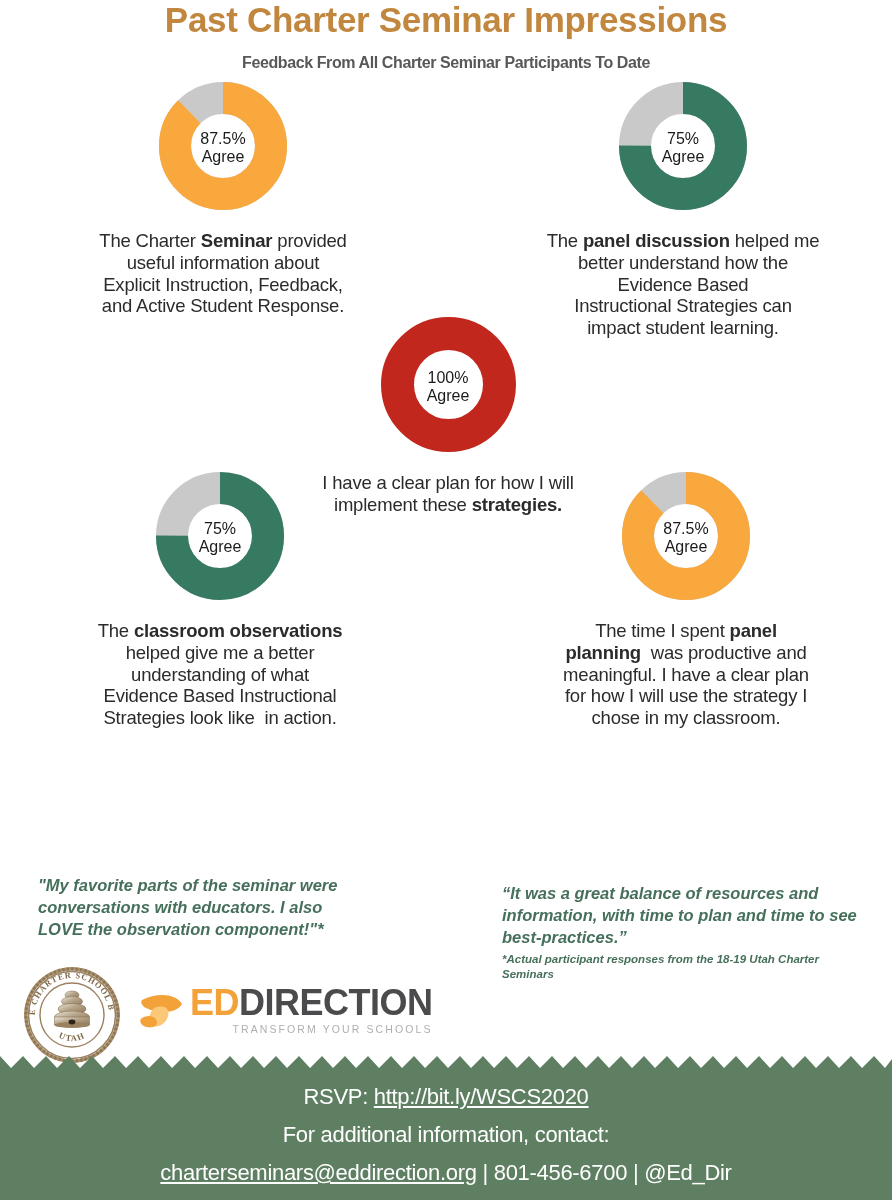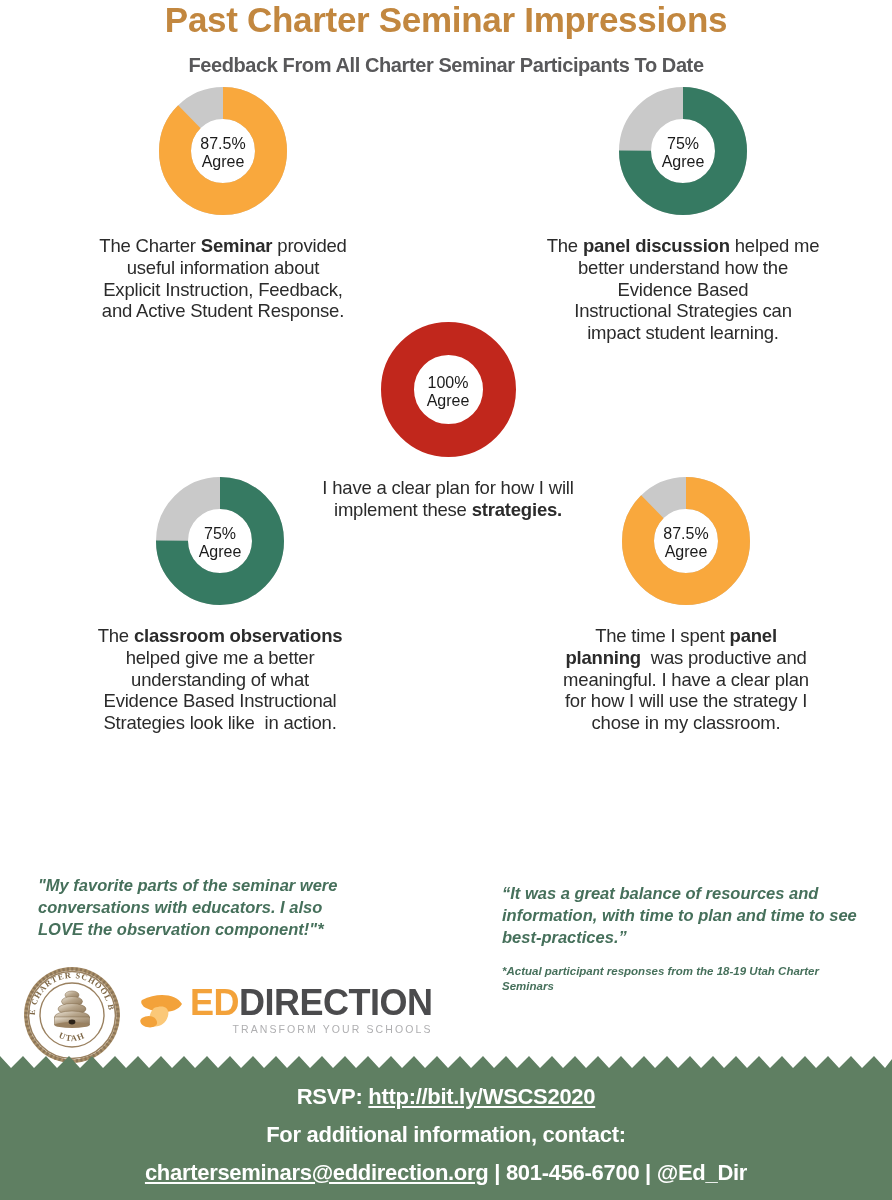--- a/index.html
+++ b/index.html
@@ -11,21 +11,21 @@
     overflow:hidden;
   }
 
   
   .header { text-align:center; }
   .title {
     font-size:35px; font-weight:bold; color:#C2873F;
     letter-spacing:-0.3px; line-height:1.15;
   }
   .subtitle {
-    font-size:20px; font-weight:bold; color:#58585A;
+    font-size:16px; font-weight:bold; color:#58585A;
     letter-spacing:-0.4px; margin-top:14px;
   }
 
   
   .stats { position:relative; width:800px; height:900px; }
 
   .stat { position:absolute; text-align:center; }
 
   .donut-wrap { display:flex; justify-content:center; }
   .donut { position:relative; display:block; }
@@ -56,21 +56,21 @@
   .quotes { position:absolute; left:0; top:865px; width:892px; height:100px; }
   .quote {
     position:absolute;
     font-family:"Liberation Sans", sans-serif;
     font-style:italic; font-weight:bold;
     color:#46705B; line-height:1.32;
   }
   .quote-left  { left:38px; top:10px;  width:330px; font-size:16.5px; }
   .quote-right { left:502px; top:18px; width:360px; font-size:16.5px; }
   .quote-note {
-    margin-top:16px; font-size:11.5px; 
+    margin-top:4px; font-size:11.5px; 
     font-weight:bold; color:#46705B; line-height:1.3;
   }
 
   
   .logos { position:absolute; left:0; top:960px; width:892px; height:100px; }
 
   .seal { position:absolute; left:22px; top:5px; width:100px; height:100px; }
 
   .eddir { position:absolute; left:136px; top:18px; height:64px; display:flex; align-items:center; }
   .eddir-mark { width:52px; height:52px; margin-right:2px; }
@@ -89,21 +89,21 @@
     background:#5F7F62;
     text-align:center;
     color:#ffffff;
   }
   .footer-zig {
     position:absolute; left:0; top:-18px; width:892px; height:19px;
     display:block;
   }
   .footer-inner { padding-top:18px; }
   .footer-line {
-    font-size:22px; font-weight:bold; letter-spacing:-0.3px;
+    font-size:22px; font-weight:normal; letter-spacing:-0.3px;
     line-height:1.0; margin-bottom:16px; color:#ffffff;
   }
   .footer-line a, .footer-line .u {
     color:#ffffff; text-decoration:underline; text-underline-offset:2px;
   }
 </style>
 </head>
 <body>
 
 <div class="header">

